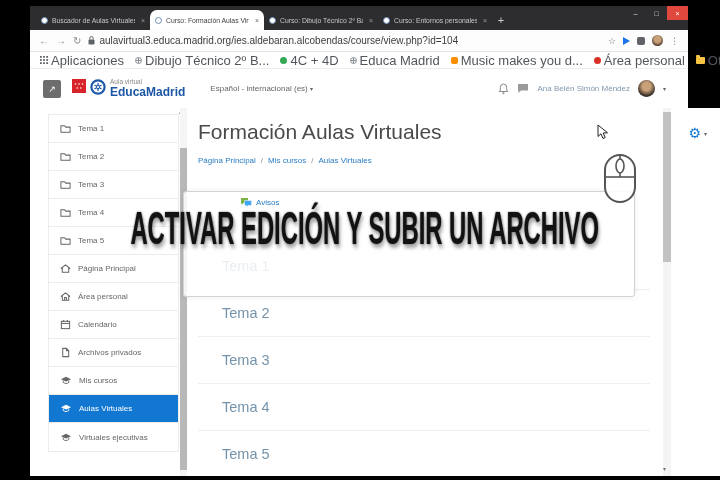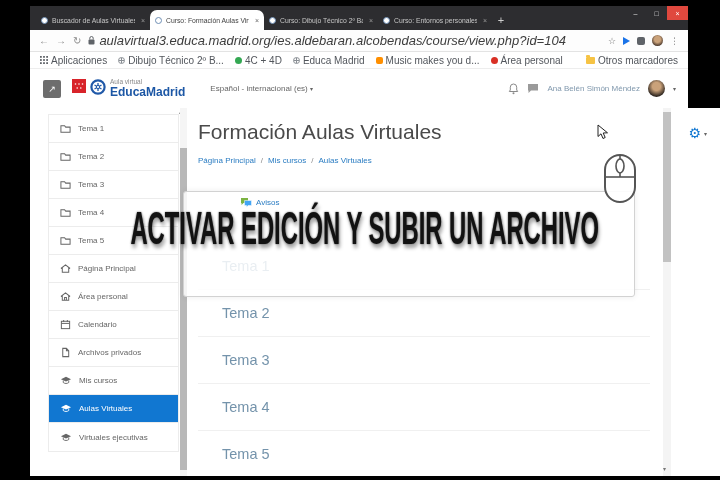--- a/index.html
+++ b/index.html
@@ -22,30 +22,30 @@
   .winctl{position:absolute;right:0;top:0;height:14px;display:flex;z-index:5;}
   .winctl span{width:21px;height:14px;display:flex;align-items:center;justify-content:center;
                font-size:7px;color:#e3e3e3;}
   .winctl .close{background:#e0483e;color:#fff;}
 
   
   .toolbar{position:absolute;left:0;top:24px;width:658px;height:22px;background:#fdfdfd;
            border-bottom:1px solid #e3e3e3;display:flex;align-items:center;gap:7px;padding:0 9px;}
   .navg{font-size:10px;color:#8a8a8a;}
   .urlbox{flex:1;display:flex;align-items:center;gap:4px;overflow:hidden;}
-  .url{font-size:13px;color:#3c3c3c;white-space:nowrap;overflow:hidden;font-style:italic;}
+  .url{font-size:10px;color:#3c3c3c;white-space:nowrap;overflow:hidden;}
   .tool-ic{font-size:9px;color:#777;}
   .ext-send{width:0;height:0;border-left:7px solid #1a73e8;border-top:4px solid transparent;border-bottom:4px solid transparent;}
   .ext-dark{width:8px;height:8px;background:#5f6368;border-radius:2px;}
   .mini-avatar{width:11px;height:11px;border-radius:50%;background:radial-gradient(circle at 50% 40%,#caa27a 35%,#4a372b 75%);}
 
   
   .bookmarks{position:absolute;left:0;top:46px;width:658px;height:17px;background:#fff;
              border-bottom:1px solid #ededed;display:flex;align-items:center;gap:11px;
-             padding:0 10px;font-size:10px;color:#52565c;white-space:nowrap;}
+             padding:0 10px;font-size:13px;color:#52565c;white-space:nowrap;}
   .bm{display:flex;align-items:center;gap:3px;}
   .dot-green{width:7px;height:7px;border-radius:50%;background:#34a853;}
   .sq-orange{width:7px;height:7px;border-radius:2px;background:#ff8f00;}
   .pin-red{width:7px;height:7px;border-radius:50%;background:#d93025;}
   .globe{width:7px;height:7px;border-radius:50%;border:1px solid #8a8f95;position:relative;}
   .globe:before{content:"";position:absolute;left:45%;top:0;width:1px;height:100%;background:#8a8f95;}
   .globe:after{content:"";position:absolute;top:45%;left:0;height:1px;width:100%;background:#8a8f95;}
   .folder-yellow{width:9px;height:7px;background:#f6c344;border-radius:1px;position:relative;}
   .folder-yellow:before{content:"";position:absolute;left:0;top:-2px;width:4px;height:2px;background:#f6c344;border-radius:1px 1px 0 0;}
   .bm-right{margin-left:auto;display:flex;align-items:center;gap:3px;}
@@ -53,21 +53,21 @@
   
   .site-header{position:absolute;left:0;top:63px;width:658px;height:39px;background:#fff;
                display:flex;align-items:center;padding-left:13px;gap:11px;}
   .drawer-btn{width:18px;height:18px;background:#6d6d6d;border-radius:2px;color:#fff;
               font-size:9px;display:flex;align-items:center;justify-content:center;}
   .logo{display:flex;gap:4px;}
   .brandtext{display:flex;flex-direction:column;line-height:1;}
   .brand-top{font-size:6.5px;color:#8a8a8a;margin-bottom:1px;}
   .brand-bottom{font-size:12px;font-weight:bold;color:#1c57a5;}
   .lang{font-size:8px;color:#666;margin-left:14px;}
-  .hdr-right{position:absolute;right:12px;top:0;height:39px;display:flex;align-items:center;gap:8px;}
+  .hdr-right{position:absolute;right:22px;top:0;height:39px;display:flex;align-items:center;gap:8px;}
   .user-name{font-size:8px;color:#8098ad;}
   .big-avatar{width:17px;height:17px;border-radius:50%;background:radial-gradient(circle at 50% 38%,#caa27a 30%,#2e2620 72%);}
   .caret{font-size:6px;color:#666;}
 
   
   .page{position:absolute;left:0;top:102px;width:712px;height:368px;background:#fff;overflow:hidden;}
 
   .side-list{position:absolute;left:18px;top:6px;width:131px;border:1px solid #ececec;background:#fff;}
   .side-item{height:28px;display:flex;align-items:center;gap:7px;padding-left:11px;
              font-size:8px;color:#666;border-bottom:1px solid #ececec;}

